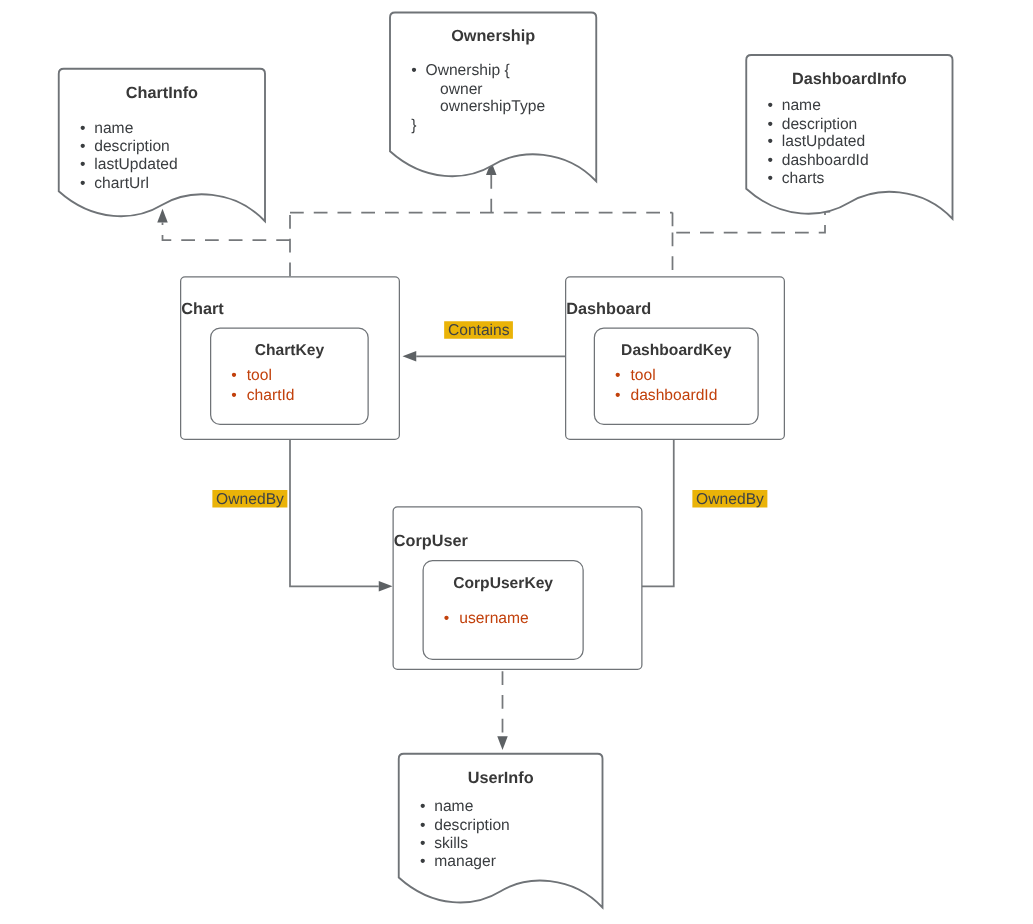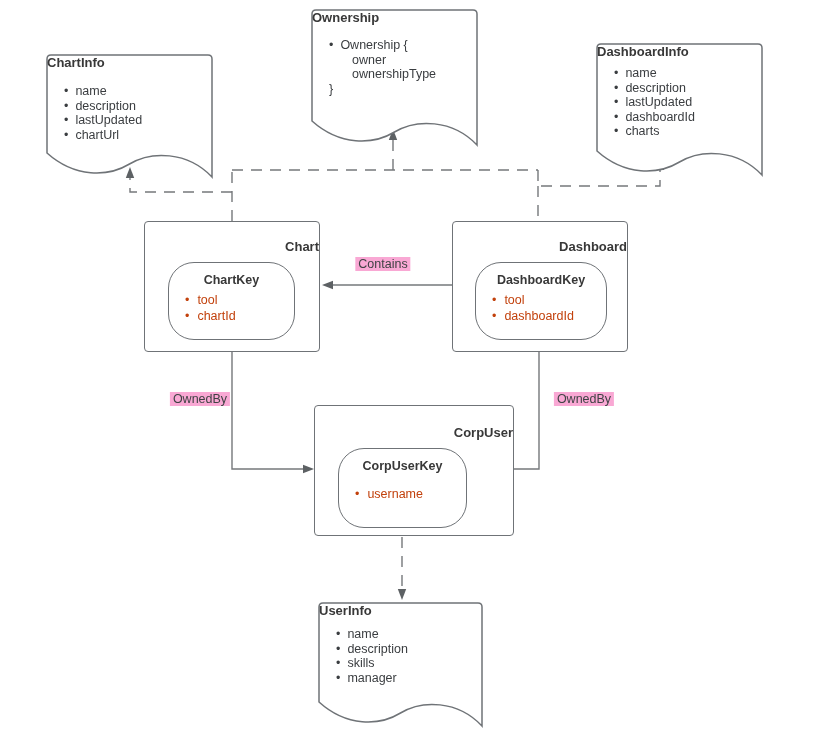--- a/index.html
+++ b/index.html
@@ -9,36 +9,36 @@
   }
   svg.connectors{position:absolute;left:0;top:0;z-index:1;}
   .edge{fill:none;stroke:#75787b;stroke-width:1.4;}
   .edge.dashed{stroke-dasharray:11 8;}
   .arrowhead{fill:#5d6164;stroke:none;}
 
   
   .doc{position:absolute;z-index:2;}
   .doc svg{position:absolute;left:0;top:0;overflow:visible;display:block;}
   .doc-shape-path{fill:#ffffff;stroke:#6f7377;stroke-width:1.5;}
-  .doc-title{position:relative;font-weight:bold;font-size:13px;}
+  .doc-title{position:relative;text-align:center;font-weight:bold;font-size:13px;padding-top:11px;}
   .doc-list{position:relative;list-style:none;margin:0;padding:0 0 0 17px;font-size:12.5px;line-height:14.6px;color:#3a3d40;}
   .doc-list li::before{content:"•";margin-right:7px;}
   .doc-list li.noBullet::before{content:"";margin-right:0;}
   .doc-list li.indent{margin-left:23px;}
 
   
   .entity{position:absolute;z-index:2;background:#ffffff;border:1.5px solid #6f7377;border-radius:4px;box-sizing:border-box;}
-  .entity-title{text-align:right;font-weight:bold;font-size:13px;padding-top:17px;}
-  .keybox{position:absolute;border:1.5px solid #6f7377;border-radius:26px;box-sizing:border-box;background:#ffffff;}
+  .entity-title{text-align:left;font-weight:bold;font-size:13px;padding-top:17px;}
+  .keybox{position:absolute;border:1.5px solid #6f7377;border-radius:8px;box-sizing:border-box;background:#ffffff;}
   .key-title{text-align:center;font-weight:bold;font-size:12.5px;padding-top:10px;}
   .key-list{list-style:none;margin:5px 0 0;padding:0 0 0 16px;font-size:12.5px;line-height:16px;color:#c2410c;}
   .key-list li::before{content:"•";margin-right:8px;}
 
   
-  .edge-label{position:absolute;z-index:3;font-size:12.5px;color:#3f4244;background:#f9a8d4;
+  .edge-label{position:absolute;z-index:3;font-size:12.5px;color:#3f4244;background:#eab308;
     padding:0 3px;transform:translate(-50%,-50%);white-space:nowrap;}
 </style>
 </head>
 <body>
 
 <div class="canvas">
 
   <svg class="connectors" width="826" height="739" viewBox="0 0 826 739">
 
     <path class="edge dashed" d="M232,221 L232,170"></path>

